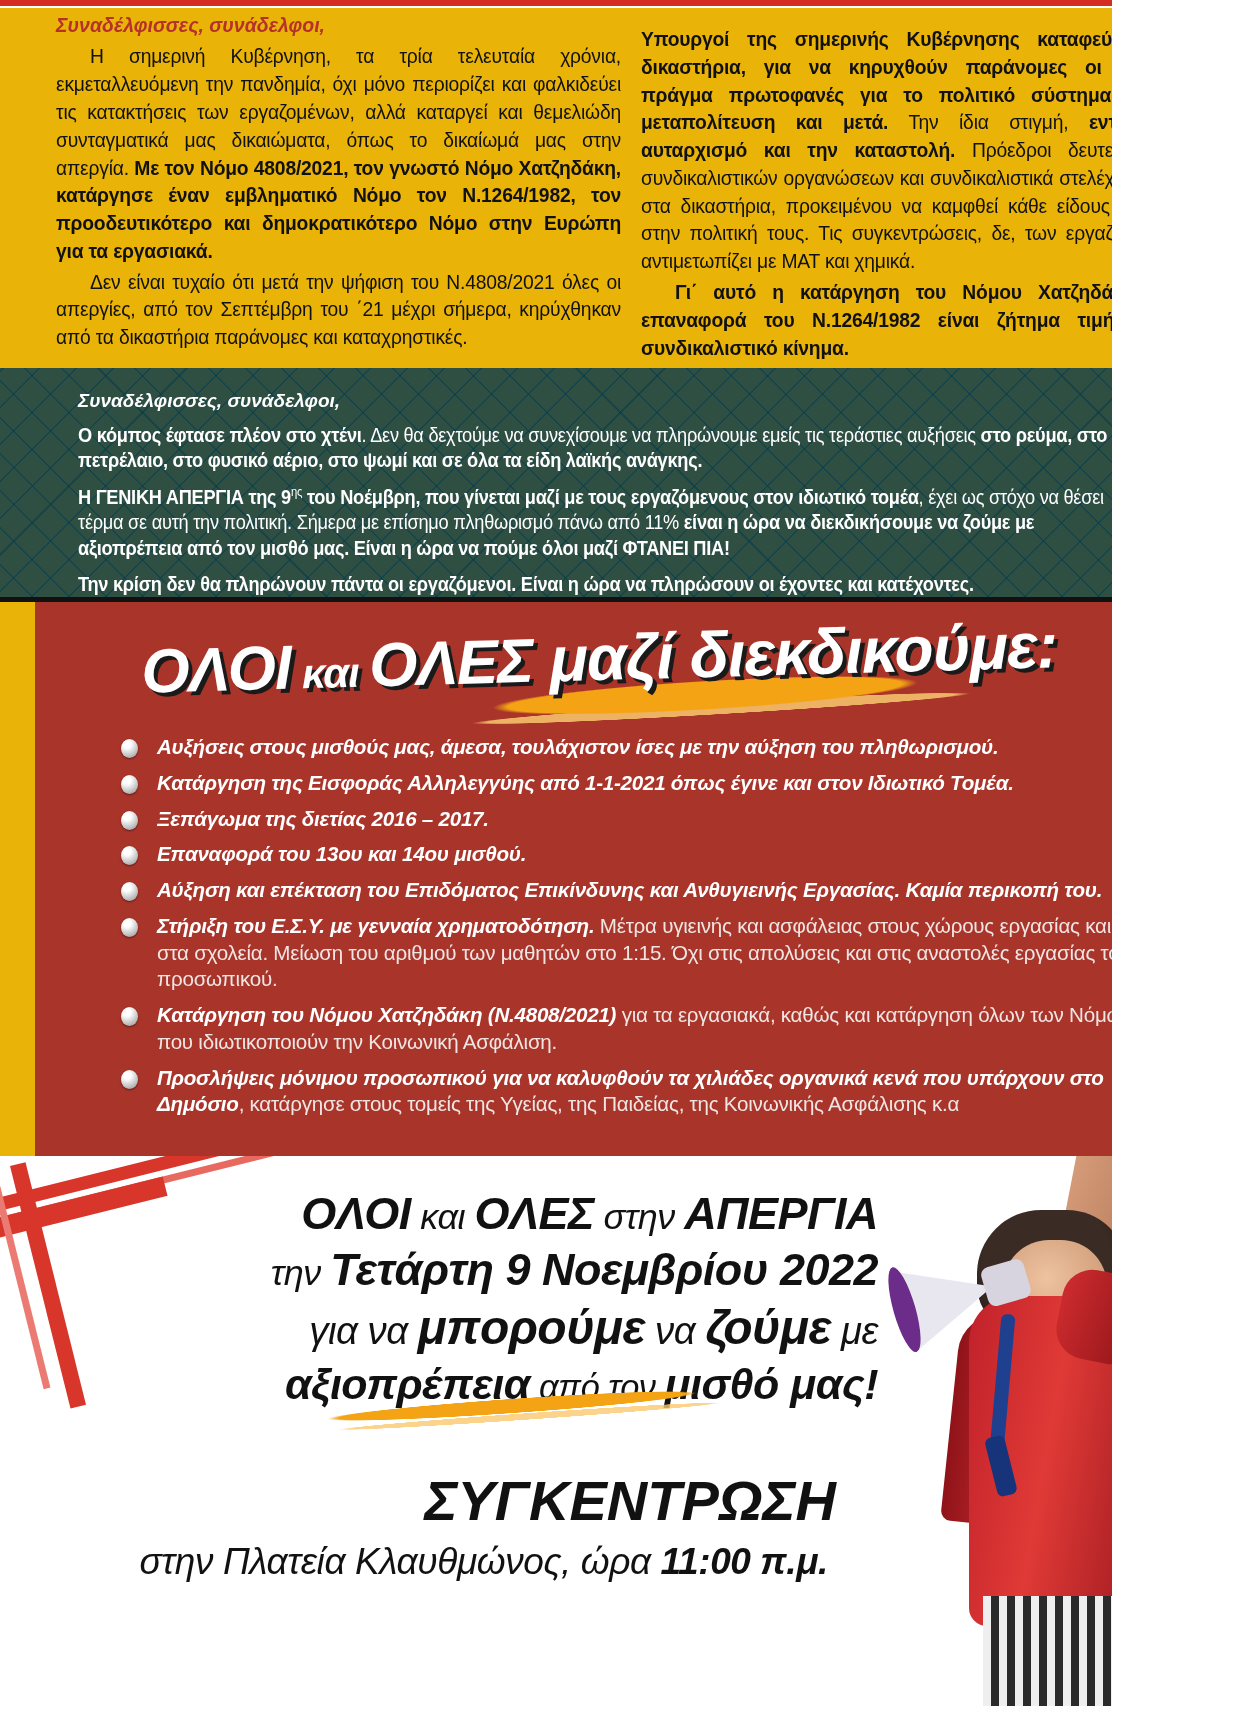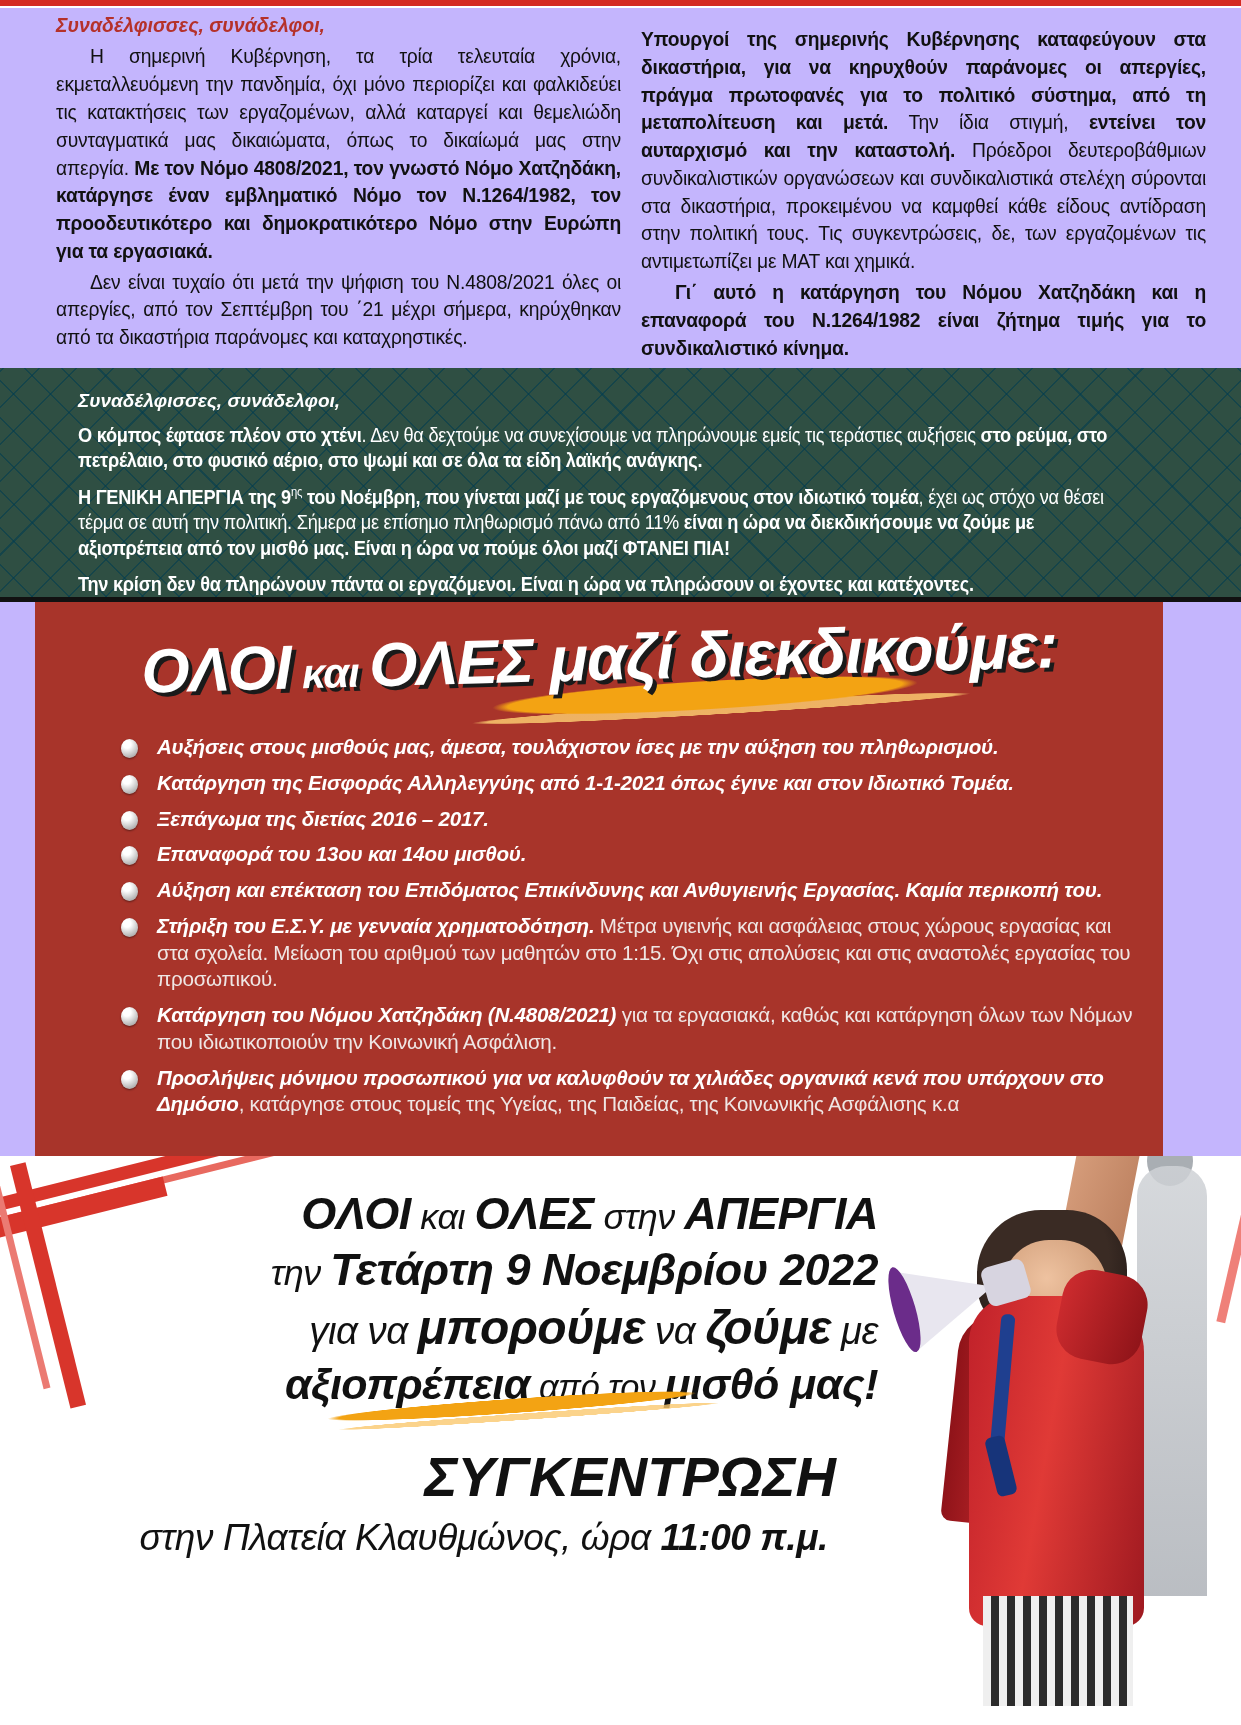--- a/index.html
+++ b/index.html
@@ -4,21 +4,21 @@
 <title>Flyer</title>
 <style>
   html,body{margin:0;padding:0;}
   body{
     width:1241px;height:1725px;
     background:#ffffff;
     font-family:"Liberation Sans","DejaVu Sans",sans-serif;
     overflow:hidden;
     position:relative;
   }
-  .page{position:relative;width:1241px;height:1725px;overflow:hidden;background:#c4b5fd;}
+  .page{position:relative;width:1112px;height:1725px;overflow:hidden;background:#eab308;}
 
   
   .top-rule{position:absolute;left:0;top:0;width:1241px;height:6px;background:#d42b23;}
   .top-rule-2{position:absolute;left:0;top:6px;width:1241px;height:2px;background:#ffffff;}
 
   
   .article{
     position:absolute;left:0;top:14px;width:1241px;height:350px;
     display:flex;gap:0px;
   }
@@ -128,21 +128,21 @@
   .cta-l4{font-size:43px;}
   .cta-line .lt{font-weight:normal;font-style:italic;font-size:.80em;}
   .cta-swoosh{
     position:absolute;left:232px;top:228px;width:560px;height:44px;
     background:
       radial-gradient(ellipse 280px 11px at 50% 50%, #f3a313 0 62%, rgba(243,163,19,0) 66%),
       radial-gradient(ellipse 290px 5px at 53% 76%, rgba(250,200,110,.8) 0 62%, rgba(250,200,110,0) 66%);
     transform:rotate(-4deg);
   }
   .gather{
-    position:absolute;left:0;top:288px;width:900px;text-align:right;padding-right:64px;box-sizing:border-box;
+    position:absolute;left:0;top:312px;width:900px;text-align:right;padding-right:64px;box-sizing:border-box;
   }
   .gather-title{
     font-size:56px;font-weight:bold;font-style:italic;color:#111;margin:0 0 8px 0;letter-spacing:0px;white-space:nowrap;
   }
   .gather-sub{
     font-size:37px;font-weight:bold;font-style:italic;color:#111;margin:8px;white-space:nowrap;letter-spacing:-0.4px;
   }
   .gather-sub .lt{font-weight:normal;}
 
   

